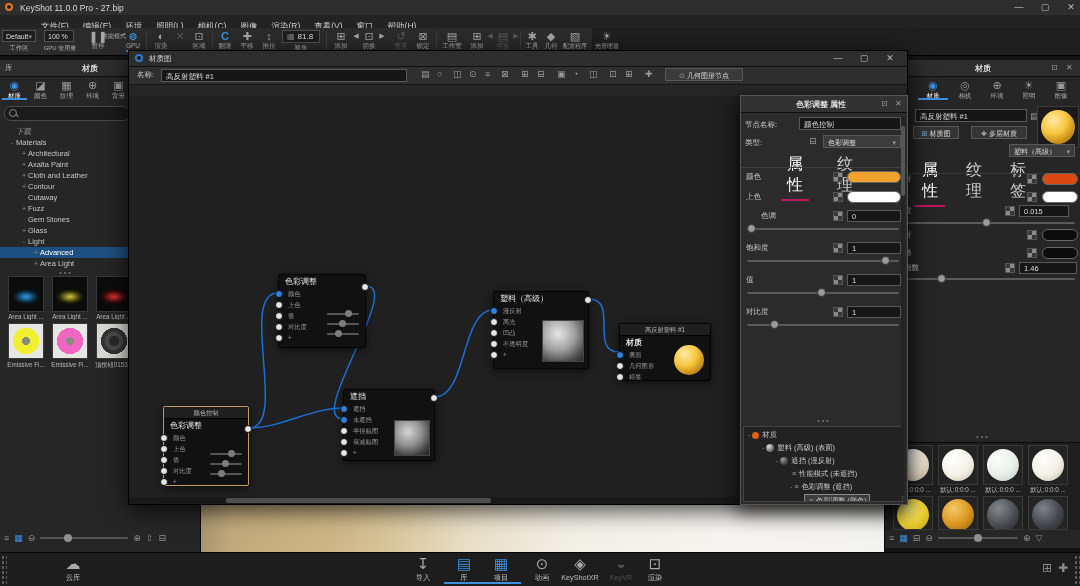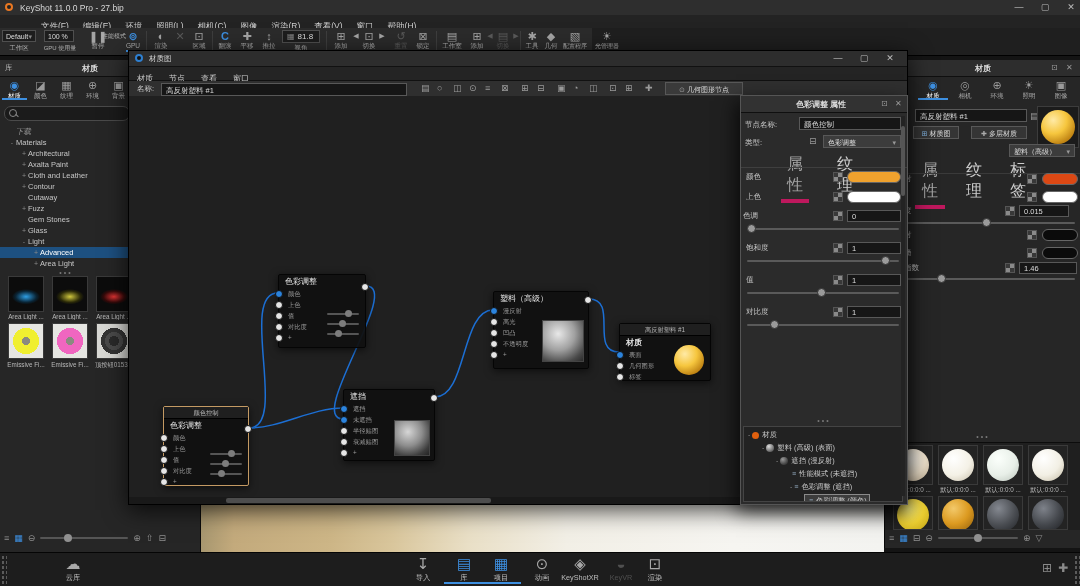--- a/index.html
+++ b/index.html
@@ -52,21 +52,21 @@
   .slidetrack{height:2px;background:#555;border-radius:1px;position:relative;}
   .slidetrack .knob{position:absolute;top:-3px;width:8px;height:8px;border-radius:50%;background:#909090;}
   
   .flabel{position:absolute;font-size:7.5px;color:#c8c8c8;white-space:nowrap;}
   .checker{position:absolute;width:10px;height:10px;border:1px solid #555;background:conic-gradient(#8a8a8a 25%,#383838 0 50%,#8a8a8a 0 75%,#383838 0);box-sizing:border-box;}
   .swatch{position:absolute;height:12px;border-radius:6px;border:1px solid #666;box-sizing:border-box;}
   .numbox{position:absolute;height:12px;background:#161616;border:1px solid #585858;font-size:7.5px;color:#ddd;line-height:12px;padding:0 4px;box-sizing:border-box;}
   .ptrack{position:absolute;height:2px;background:#5a5a5a;border-radius:1px;}
   .ptrack .knob{position:absolute;top:-4px;width:9px;height:9px;border-radius:50%;background:#9a9a9a;border:1px solid #333;box-sizing:border-box;}
   .ftab{position:absolute;text-align:center;padding-bottom:3px;}
-  .ftab.on{color:#a3a3a3;border-bottom:4px solid #be185d;}
+  .ftab.on{color:#ffffff;border-bottom:2px solid #be185d;}
   .inbox{position:absolute;height:13px;background:#161616;border:1px solid #585858;font-size:7.5px;color:#ddd;line-height:13px;padding:0 4px;box-sizing:border-box;white-space:nowrap;overflow:hidden;}
   .ddbox{position:absolute;height:13px;background:#3c3c3c;border:1px solid #585858;font-size:7px;color:#ddd;line-height:13px;padding:0 4px;box-sizing:border-box;white-space:nowrap;}
   .ddbox i{float:right;font-style:normal;color:#999;}
   
   #graphwin{position:absolute;left:128px;top:50px;width:780px;height:455px;background:#262626;border:1px solid #000;box-shadow:0 5px 22px rgba(0,0,0,.75);box-sizing:border-box;}
   .gtitle{position:relative;height:15px;background:#2d2d2d;border-bottom:1px solid #111;font-size:7.5px;color:#d5d5d5;line-height:15px;}
   .glogo{position:absolute;left:6px;top:3px;width:8px;height:8px;border-radius:50%;border:2px solid #2e7fd0;background:#111;box-sizing:border-box;}
   .gmenu{position:relative;height:13px;background:#242424;border-bottom:1px solid #111;}
   .gmenu span{display:inline-block;padding:1px 8px;font-size:8px;color:#cfcfcf;}
   .gtoolbar{position:relative;height:17px;background:#2f2f2f;border-bottom:1px solid #151515;}
@@ -469,23 +469,20 @@
   </div>
 
   <div id="graphwin">
     <div class="gtitle">
       <span class="glogo"></span>
       <span style="position:absolute;left:20px;">材质图</span>
       <span class="winbtn" style="left:700px;top:0;">—</span>
       <span class="winbtn" style="left:726px;top:0;">▢</span>
       <span class="winbtn" style="left:752px;top:0;">✕</span>
     </div>
-    <div class="gmenu">
-      
-    <span>材质</span><span>节点</span><span>查看</span><span>窗口</span></div>
     <div class="gtoolbar">
       <span style="position:absolute;left:8px;top:3px;font-size:7.5px;color:#c8c8c8;">名称:</span>
       <div class="inbox" style="left:32px;top:2px;width:246px;"><span>高反射塑料 #1</span></div>
       <span class="gico" style="left:292px;">▤</span>
       <span class="gico" style="left:308px;">○</span>
       <span class="gico" style="left:324px;">◫</span>
       <span class="gico" style="left:340px;">⊙</span>
       <span class="gico" style="left:356px;">≡</span>
       <span class="gico" style="left:372px;">⊠</span>
       <span class="gico" style="left:392px;">⊞</span>
@@ -604,21 +601,21 @@
     <div class="ftab on" style="left:40px;top:58px;width:28px;"><span>属性</span></div>
     <div class="ftab" style="left:90px;top:58px;width:28px;"><span>纹理</span></div>
     <div class="abs" style="left:0;top:71px;width:166px;height:1px;background:#3f3f3f;"></div>
 
     <span class="flabel" style="left:5px;top:76px;">颜色</span>
     <span class="checker" style="left:92px;top:76px;"></span>
     <span class="swatch" style="left:106px;top:75px;width:54px;background:#f0a22e;"></span>
     <span class="flabel" style="left:5px;top:96px;">上色</span>
     <span class="checker" style="left:92px;top:96px;"></span>
     <span class="swatch" style="left:106px;top:95px;width:54px;background:#ffffff;"></span>
-    <span class="flabel" style="left:2px;top:115px;">色调</span>
+    <span class="flabel" style="left:20px;top:115px;">色调</span>
     <span class="checker" style="left:92px;top:115px;"></span>
     <span class="numbox" style="left:106px;top:114px;width:54px;">0</span>
     <span class="ptrack" style="left:6px;top:132px;width:152px;">
         <span class="knob" style="left:0%;"></span>
       </span>
     <span class="flabel" style="left:5px;top:147px;">饱和度</span>
     <span class="checker" style="left:92px;top:147px;"></span>
     <span class="numbox" style="left:106px;top:146px;width:54px;">1</span>
     <span class="ptrack" style="left:6px;top:164px;width:152px;">
         <span class="knob" style="left:88%;"></span>

